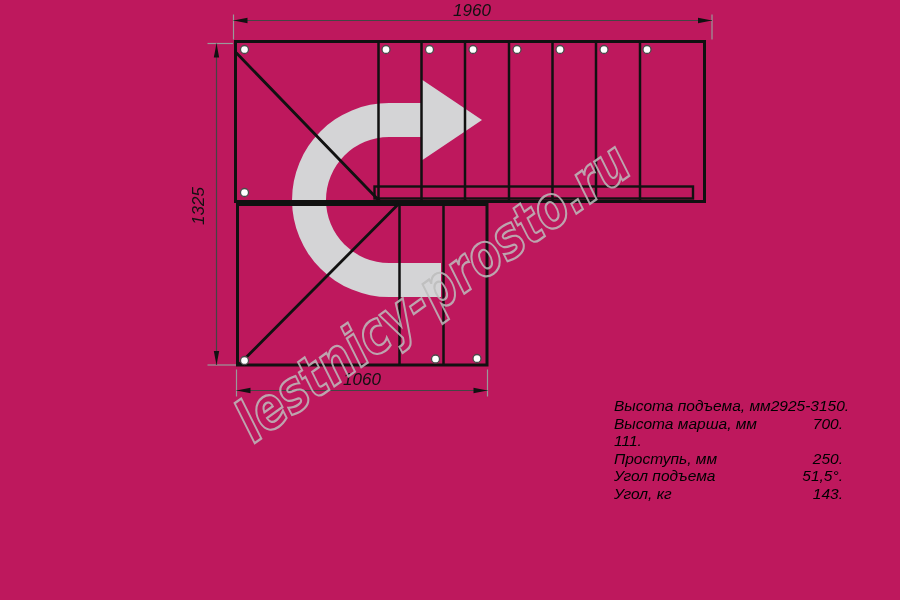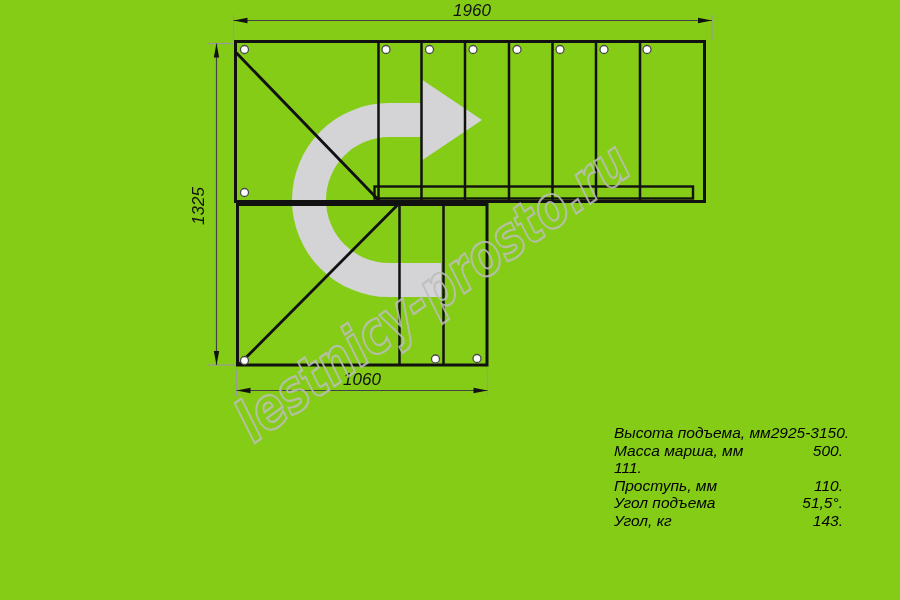--- a/index.html
+++ b/index.html
@@ -1,36 +1,36 @@
 <!DOCTYPE html>
 <html><head>
 <meta charset="utf-8">
 <style>
   html,body{margin:0;padding:0;background:#fff;}
   .canvas{
-    position:relative;width:900px;height:600px;background:#84cc16;overflow:hidden;
+    position:relative;width:900px;height:600px;background:#be185d;overflow:hidden;
     font-family:"Liberation Sans",sans-serif;
   }
   .plan-svg{position:absolute;left:0;top:0;}
   .outline{fill:none;stroke:#111;stroke-width:3;}
   .tread{stroke:#111;stroke-width:2.5;}
   .diag{stroke:#111;stroke-width:2.8;stroke-linecap:round;}
   .bar{fill:none;stroke:#111;stroke-width:2.4;}
   .hole{fill:#fff;stroke:#4a4a4a;stroke-width:1.3;}
   .ext{stroke:#9a9a9a;stroke-width:1.2;}
   .dimline{stroke:#444;stroke-width:1.2;}
   .dimarrow{fill:#111;stroke:none;}
   .dimtext{font-family:"Liberation Sans",sans-serif;font-style:italic;font-size:17px;fill:#111;}
   .arrowfill{fill:#d4d4d6;stroke:none;}
   .watermark{
     font-family:"DejaVu Sans",sans-serif;font-weight:bold;font-style:italic;
     font-size:58px;fill:none;stroke:#bdbdbd;stroke-width:2.3px;opacity:.85;
   }
   .specs{
-    position:absolute;left:614px;top:424px;width:229px;
+    position:absolute;left:614px;top:397px;width:229px;
     font-style:italic;font-size:15.5px;color:#000;
   }
   .spec-row{display:flex;justify-content:space-between;line-height:17.5px;white-space:nowrap;}
 </style>
 </head>
 <body>
 
 <div class="canvas">
 
   <svg class="plan-svg" width="900" height="600" viewBox="0 0 900 600">
@@ -95,29 +95,29 @@
 
     <text class="watermark" transform="translate(444,308) rotate(-35.5)" text-anchor="middle" textLength="468" lengthAdjust="spacingAndGlyphs">lestnicy-prosto.ru</text>
   </svg>
 
   <div class="specs">
     <div class="spec-row">
       <span>Высота подъема, мм</span>
       <span>2925-3150.</span>
     </div>
     <div class="spec-row">
-      <span>Масса марша, мм</span>
-      <span>500.</span>
+      <span>Высота марша, мм</span>
+      <span>700.</span>
     </div>
     <div class="spec-row">
       <span>111.</span>
     </div>
     <div class="spec-row">
       <span>Проступь, мм</span>
-      <span>110.</span>
+      <span>250.</span>
     </div>
     <div class="spec-row">
       <span>Угол подъема</span>
       <span>51,5°.</span>
     </div>
     <div class="spec-row">
       <span>Угол, кг</span>
       <span>143.</span>
     </div>
   </div>

